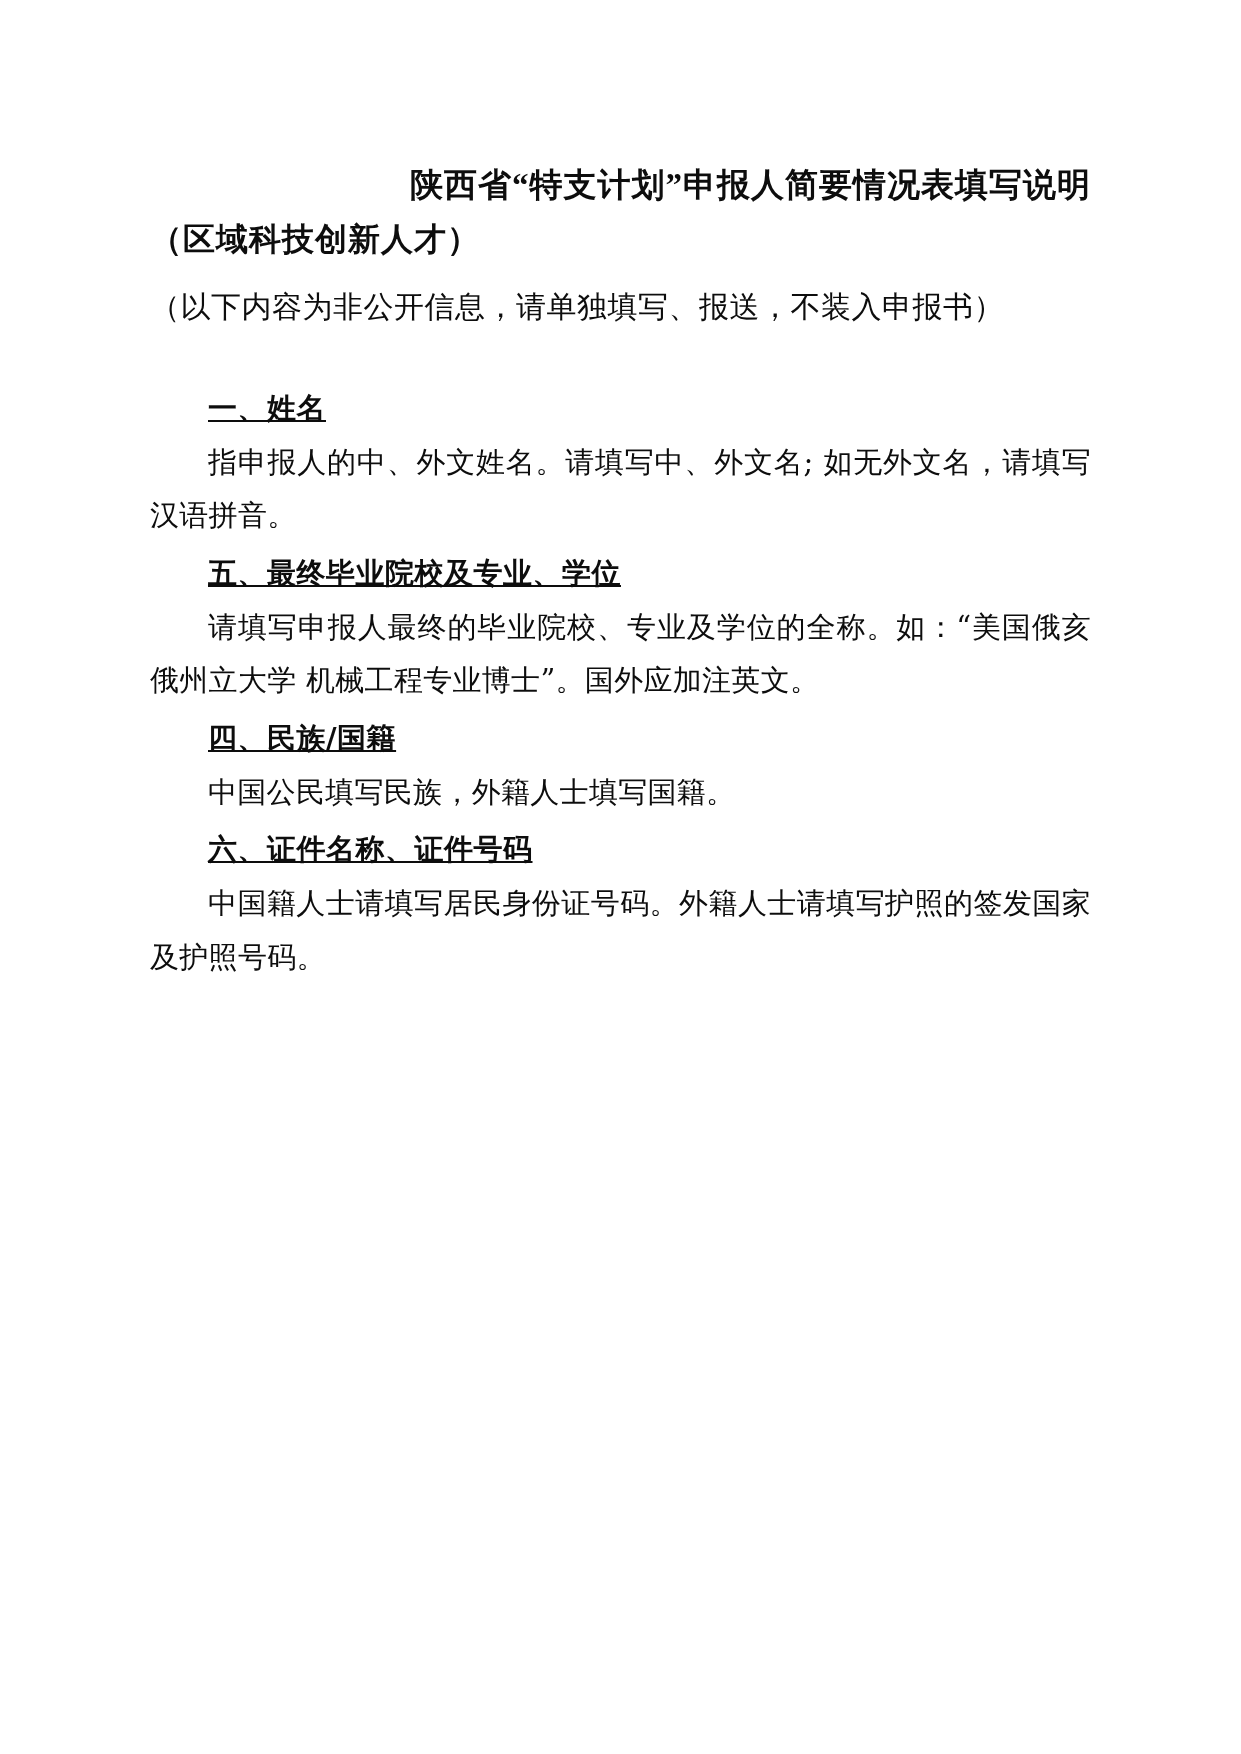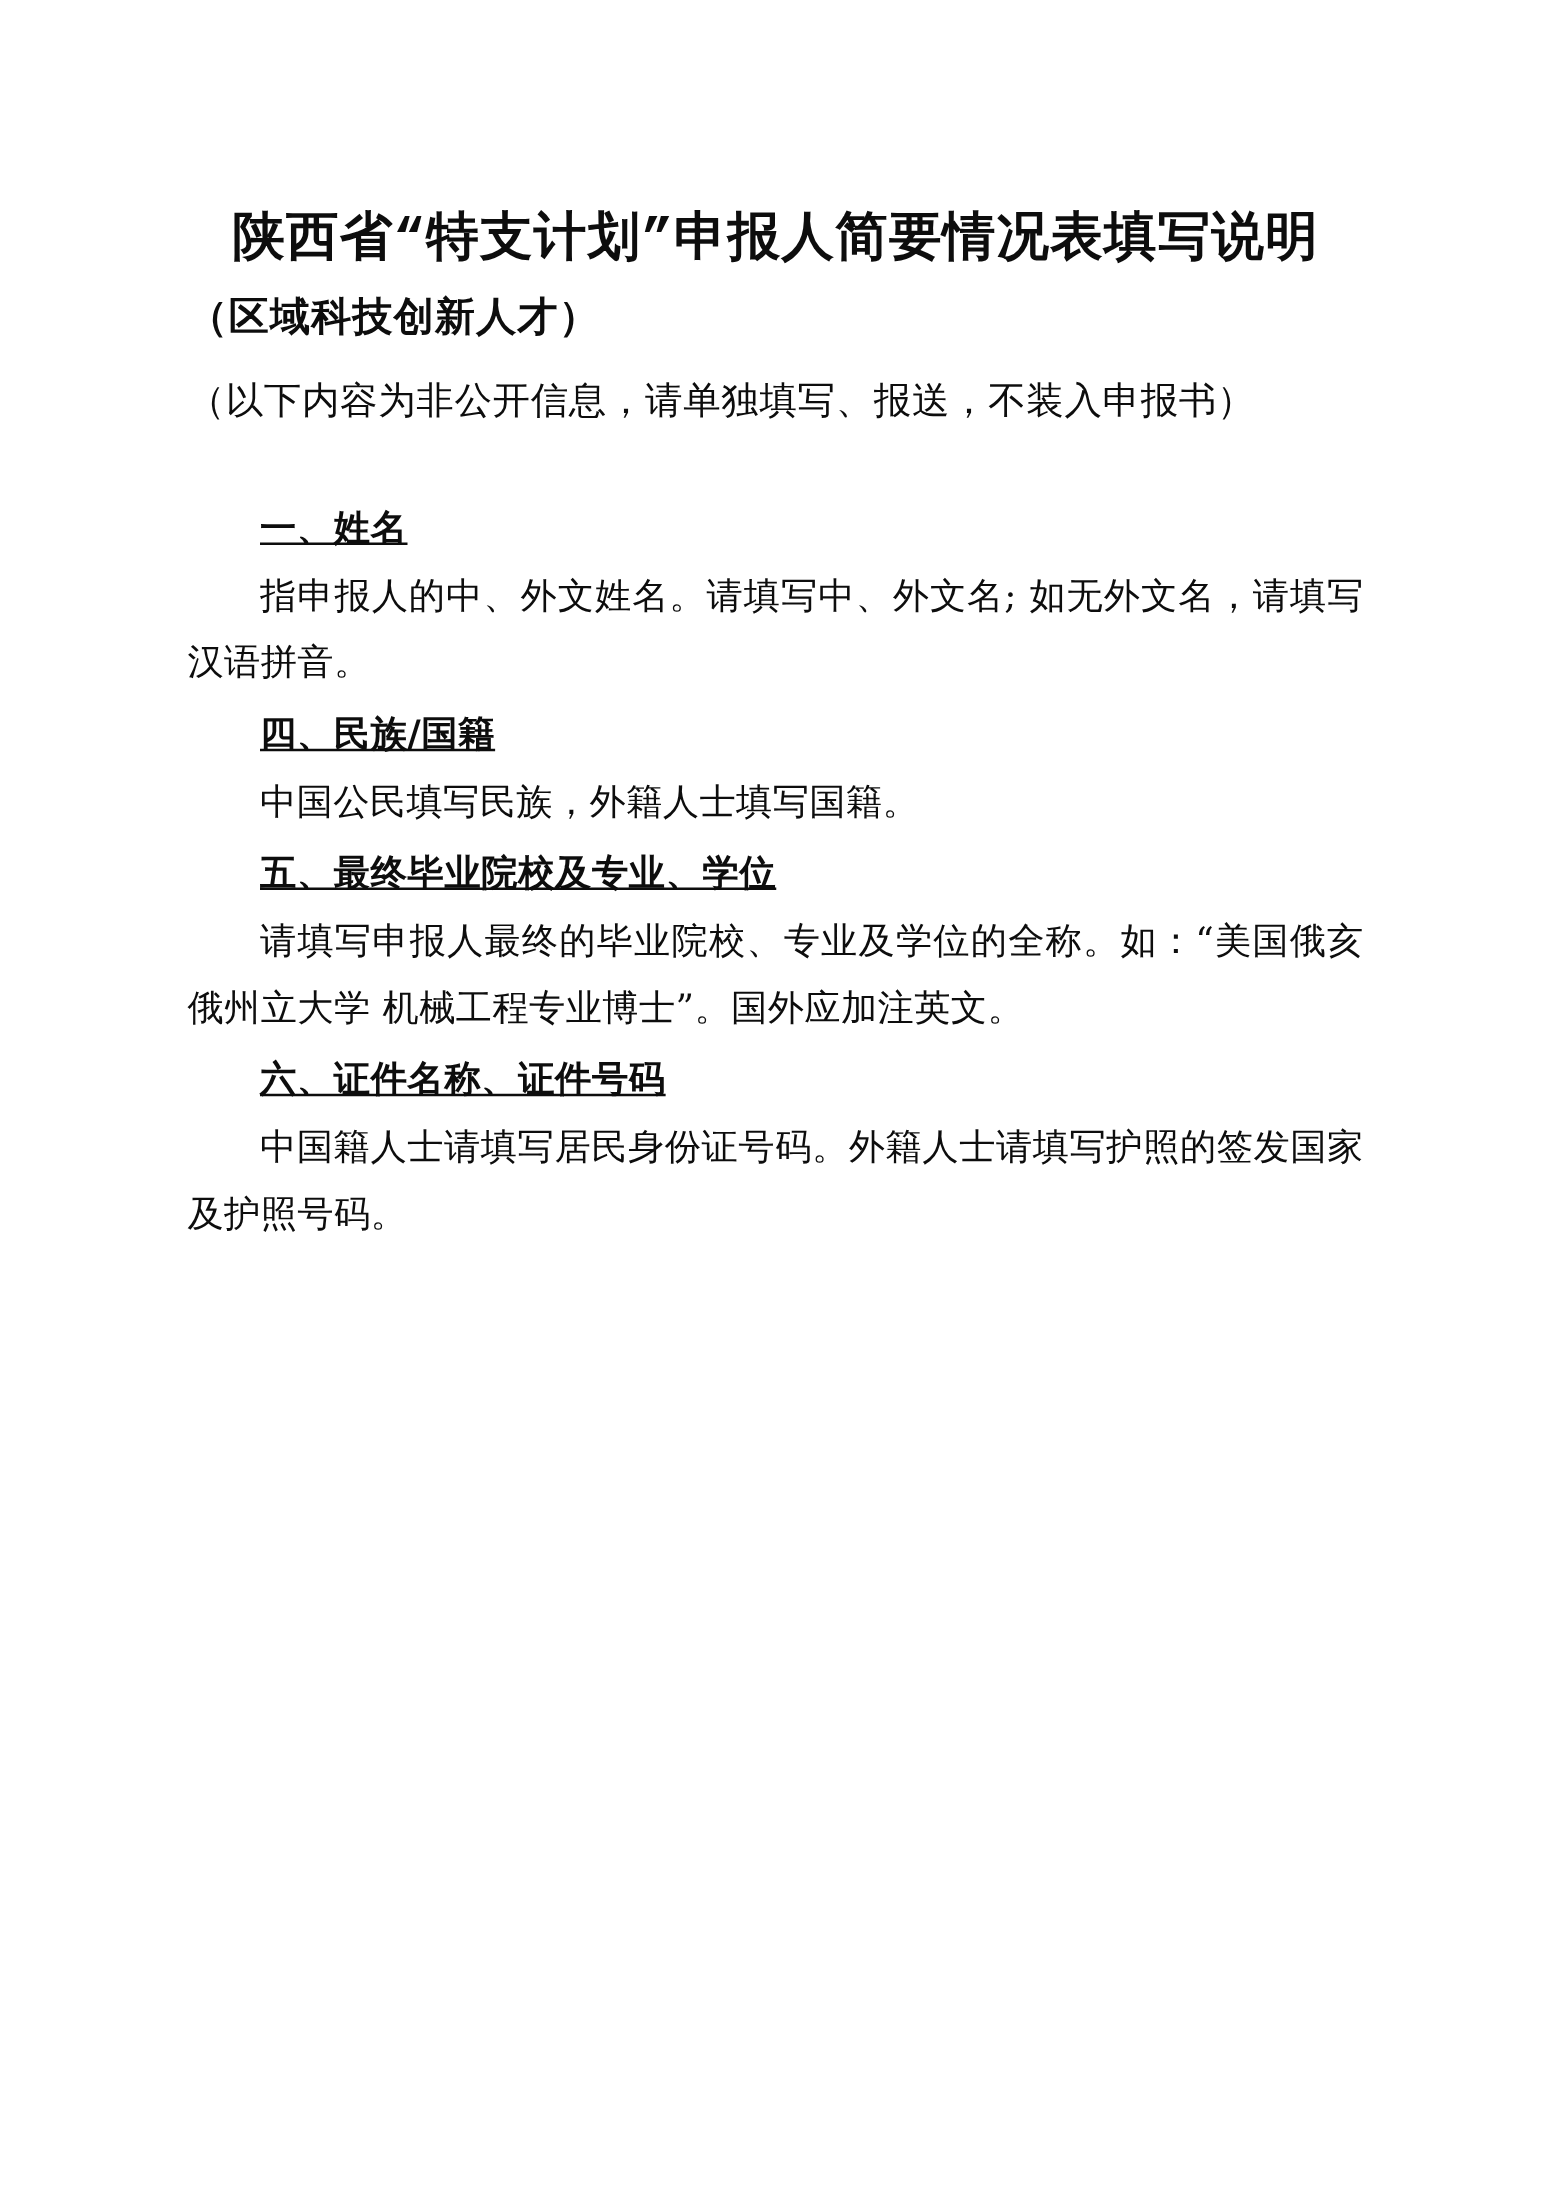--- a/index.html
+++ b/index.html
@@ -15,24 +15,24 @@
     overflow: hidden;
   }
   .page {
     position: relative;
     width: 1241px;
     height: 1754px;
     box-sizing: border-box;
     padding: 160px 150px 80px 150px;
   }
   .doc-title {
-    text-align: center;
-    font-family: Liberation Mono, monospace;
+    text-align: right;
+    font-family: Liberation Serif, serif;
     font-weight: bold;
-    font-size: 42px;
+    font-size: 33px;
     letter-spacing: 1px;
     line-height: 1.55;
     margin: 0;
   }
   .doc-subtitle {
     font-family: Liberation Sans, sans-serif;
     font-weight: bold;
     font-size: 32px;
     letter-spacing: 1px;
     line-height: 1.75;
@@ -78,27 +78,27 @@
   <p class="doc-note">（以下内容为非公开信息，请单独填写、报送，不装入申报书）</p>
 
   <div class="section">
     <p class="section-heading">一、姓名</p>
     <p class="section-body">指申报人的中、外文姓名。请填写中、外文名; 如无外文名，请填写汉语拼音。</p>
   </div>
 
 
 
   <div class="section">
-    <p class="section-heading">四、民族/国籍</p>
-    <p class="section-body">中国公民填写民族，外籍人士填写国籍。</p>
+    <p class="section-heading">五、最终毕业院校及专业、学位</p>
+    <p class="section-body">请填写申报人最终的毕业院校、专业及学位的全称。如：“美国俄亥俄州立大学 机械工程专业博士”。国外应加注英文。</p>
   </div>
 
   <div class="section">
-    <p class="section-heading">五、最终毕业院校及专业、学位</p>
-    <p class="section-body">请填写申报人最终的毕业院校、专业及学位的全称。如：“美国俄亥俄州立大学 机械工程专业博士”。国外应加注英文。</p>
+    <p class="section-heading">四、民族/国籍</p>
+    <p class="section-body">中国公民填写民族，外籍人士填写国籍。</p>
   </div>
 
   <div class="section">
     <p class="section-heading">六、证件名称、证件号码</p>
     <p class="section-body">中国籍人士请填写居民身份证号码。外籍人士请填写护照的签发国家及护照号码。</p>
   </div>
 
 
 </div>
 

